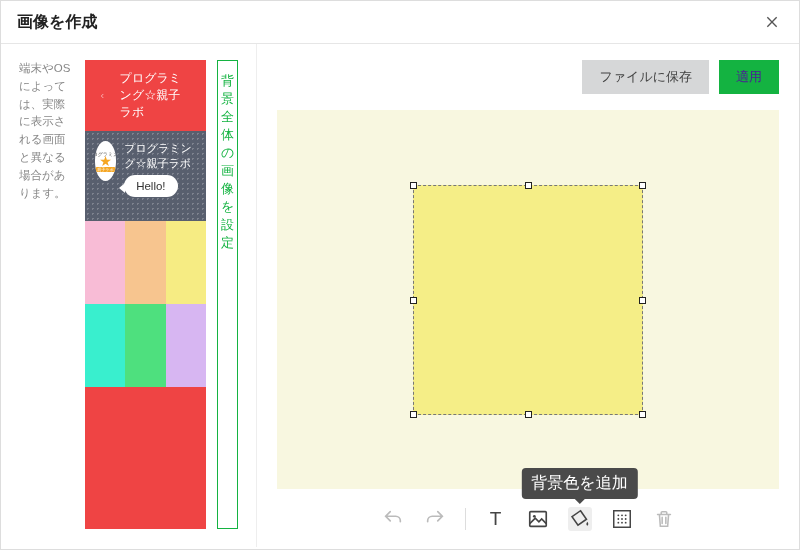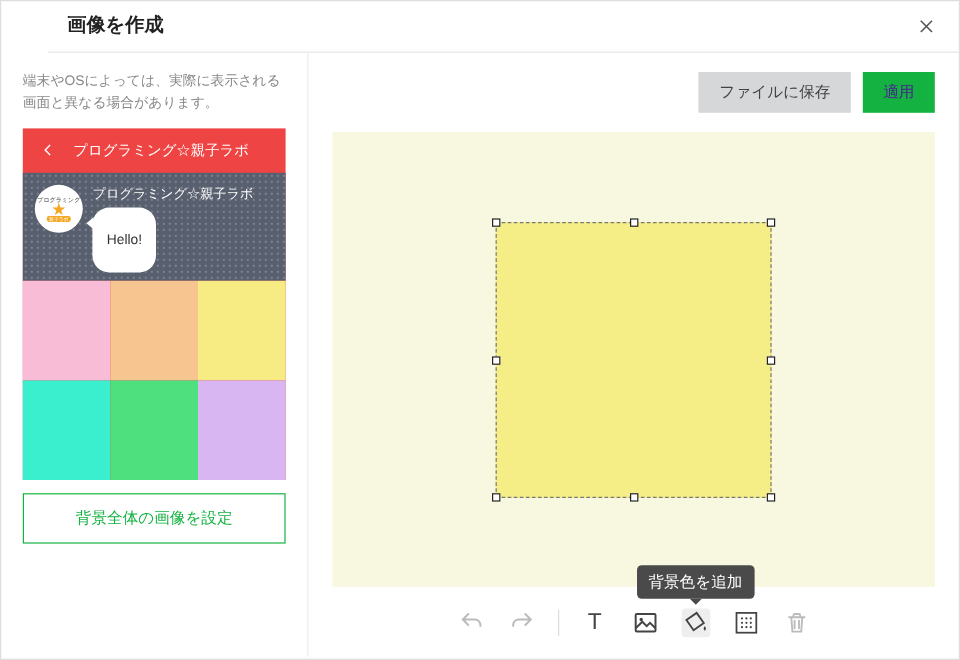--- a/index.html
+++ b/index.html
@@ -1,38 +1,38 @@
 <!DOCTYPE html>
 <html><head>
 <meta charset="utf-8">
 <style>
 * { margin:0; padding:0; box-sizing:border-box; font-family:"Hiragino Sans","Meiryo",sans-serif; }
 body { background:#fff; width:800px; height:550px; overflow:hidden; position:relative; border:1px solid #ddd;}
-.dlg-head { display:flex; align-items:flex-start; justify-content:space-between; padding:10px 16px; border-bottom:1px solid #e6e6e6;margin-left:39px;}
+.dlg-head { display:flex; align-items:flex-end; justify-content:space-between; padding:10px 16px; border-bottom:1px solid #e6e6e6;}
 .dlg-title { font-size:16px; font-weight:600; color:#222;}
 .close-x { width:22px; height:22px; display:flex; align-items:center; justify-content:center; cursor:pointer; color:#555;}
 .close-x svg { width:16px; height:16px; }
 
 .body-wrap { display:flex; height:calc(100% - 45px); }
 
-.left-pane { width:255px; padding:16px 18px 18px 18px; display:flex; flex-direction:column; gap:11px;}
+.left-pane { width:255px; padding:16px 18px 18px 18px; display:flex; flex-direction:row; gap:11px;}
 .disclaimer { font-size:11.5px; color:#888; line-height:1.55;}
 .phone { background:#ef4444; width:100%; display:flex; flex-direction:column; }
 .phone-head { display:flex; align-items:center; gap:14px; padding:10px 14px; color:#fff; font-size:12px;}
 .phone-head svg{ width:14px; height:14px;}
 .chat-area { padding:10px 10px 6px 10px; display:flex; gap:8px; align-items:flex-start;
   background-image: radial-gradient(rgba(255,255,255,.22) 1px, transparent 1px);
   background-size:5px 5px; background-color:#585f6e; height:90px;}
 .avatar { width:40px; height:40px; border-radius:50%; background:#fff; position:relative; display:flex; flex-direction:column; align-items:center; justify-content:center; overflow:hidden;}
 .av-top{font-size:5px;color:#333;white-space:nowrap;}
 .av-star{color:#f5a623;font-size:14px;line-height:9px;}
 .av-strip{font-size:4px;color:#fff;background:#f5a623;padding:0 2px;border-radius:2px;margin-top:1px;}
 .chat-col{display:flex;flex-direction:column;gap:4px;}
 .chat-name{font-size:11px;color:#fff;}
-.bubble{background:#fff;border-radius:14px;padding:21px 12px;font-size:11.5px;color:#333;position:relative;width:fit-content;}
+.bubble{background:#fff;border-radius:14px;padding:5px 12px;font-size:11.5px;color:#333;position:relative;width:fit-content;}
 .bubble:before{content:"";position:absolute;left:-5px;top:8px;width:0;height:0;border-top:5px solid transparent;border-bottom:5px solid transparent;border-right:6px solid #fff;}
 
 .grid { display:grid; grid-template-columns:repeat(3,1fr); grid-template-rows:repeat(2,1fr); width:100%; height:166px;}
 .cell { width:100%; height:100%; }
 .menu-bar{ text-align:center; color:#fff; font-size:12px; padding:10px 0;}
 
 .bg-btn { border:1.5px solid #14b341; color:#14b341; background:#fff; font-size:13px; padding:11px 0; text-align:center; cursor:pointer;}
 
 .right-pane { flex:1; display:flex; flex-direction:column; border-left:1px solid #eee; position:relative;}
 .top-actions{ display:flex; justify-content:flex-end; gap:10px; padding:16px 20px;}
@@ -46,21 +46,21 @@
 .h-nw{top:-4px;left:-4px;} .h-n{top:-4px;left:calc(50% - 3px);} .h-ne{top:-4px;right:-4px;}
 .h-w{top:calc(50% - 3px);left:-4px;} .h-e{top:calc(50% - 3px);right:-4px;}
 .h-sw{bottom:-4px;left:-4px;} .h-s{bottom:-4px;left:calc(50% - 3px);} .h-se{bottom:-4px;right:-4px;}
 
 .toolbar{ display:flex; align-items:center; justify-content:center; gap:18px; padding:12px 0 16px;}
 .tb-btn{ width:24px; height:24px; color:#444; display:flex; align-items:center; justify-content:center; cursor:pointer; position:relative;}
 .tb-btn svg{ width:22px; height:22px; }
 .tb-disabled{ color:#bbb; cursor:default;}
 .sep{ width:1px; height:22px; background:#ddd;}
 .tb-active{ position:relative; background:#eee; border-radius:3px;}
-.tooltip{ position:absolute; bottom:32px; left:50%; transform:translateX(-50%); background:#4a4a4a; color:#fff; font-size:13px; padding:5px 10px; white-space:nowrap; border-radius:4px;}
+.tooltip{ position:absolute; bottom:32px; left:50%; transform:translateX(-50%); background:#4a4a4a; color:#fff; font-size:16px; padding:5px 10px; white-space:nowrap; border-radius:4px;}
 .tooltip:after{content:"";position:absolute;top:100%;left:50%;transform:translateX(-50%);border:5px solid transparent;border-top-color:#4a4a4a;}
 </style>
 </head>
 <body>
 
 <div class="dlg-head">
   <div class="dlg-title">画像を作成</div>
   <div class="close-x">
     <svg viewBox="0 0 24 24">
         <path d="M5 5 L19 19 M19 5 L5 19" stroke="currentColor" stroke-width="2" fill="none"></path>

